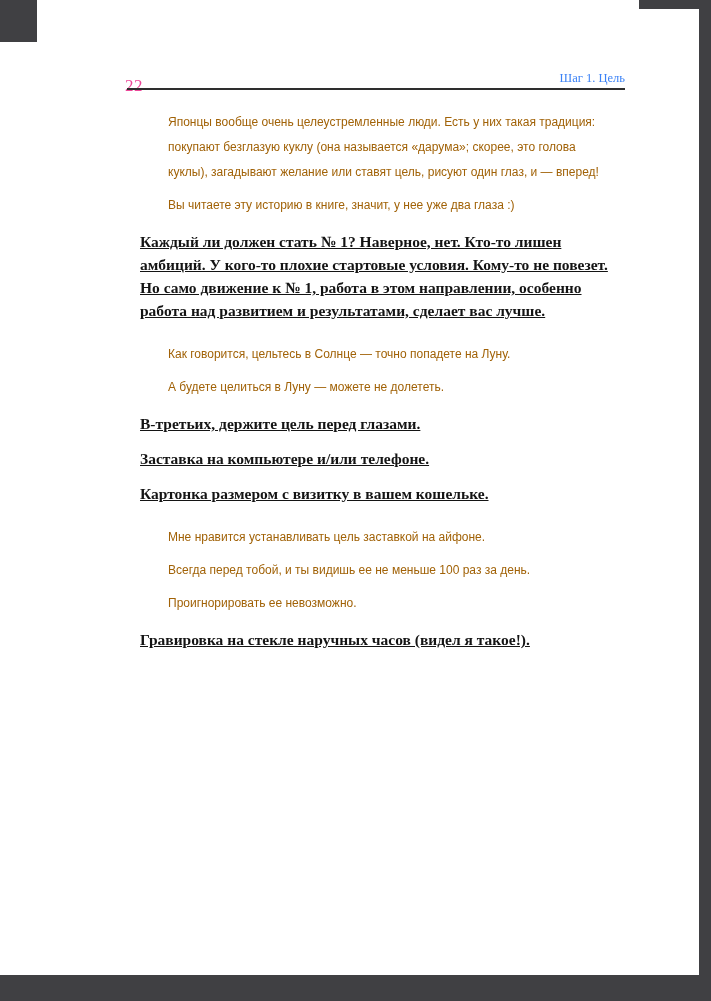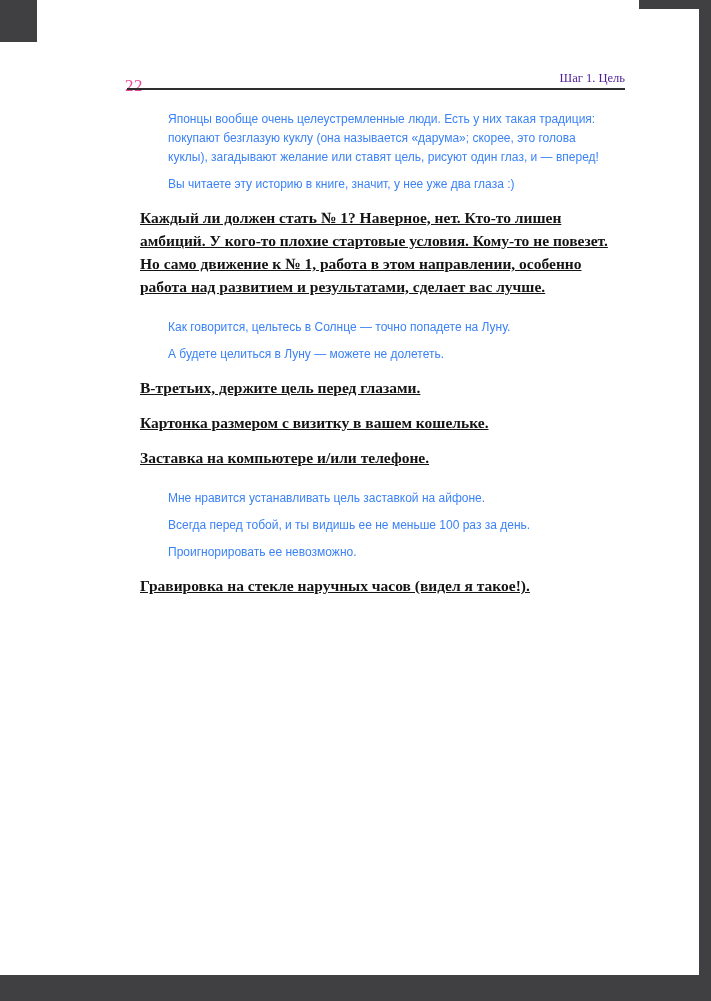--- a/index.html
+++ b/index.html
@@ -40,36 +40,36 @@
     top: 88px;
     width: 498px;
     height: 2px;
     background: #2e2e2e;
   }
   .running-head {
     position: absolute;
     right: 86px;
     top: 71px;
     font-size: 12.5px;
-    color: #4c1d95;
+    color: #3b82f6;
   }
 
   
   .content {
     position: absolute;
     left: 140px;
     top: 110px;
     width: 472px;
   }
   .content p { margin: 0; }
   p.quote {
     font-family: "Liberation Sans", "DejaVu Sans", sans-serif;
     font-size: 12px;
-    line-height: 19px;
-    color: #3b82f6;
+    line-height: 25px;
+    color: #a16207;
     margin: 0 8px 8px 28px;
   }
   p.quote.group-start { margin-top: 20px; }
   p.body {
     font-size: 15.5px;
     font-weight: bold;
     line-height: 23px;
     color: #141414;
     margin: 12px 0 8px 0;
     text-decoration: underline;
@@ -89,21 +89,21 @@
   <div class="header-rule"></div>
   <span class="running-head">Шаг 1. Цель</span>
 
   <main class="content">
     <p class="quote">Японцы вообще очень целеустремленные люди. Есть у них такая традиция: покупают безглазую куклу (она называется «дарума»; скорее, это голова куклы), загадывают желание или ставят цель, рисуют один глаз, и — вперед!</p>
     <p class="quote">Вы читаете эту историю в книге, значит, у нее уже два глаза :)</p>
     <p class="body">Каждый ли должен стать № 1? Наверное, нет. Кто-то лишен амбиций. У кого-то плохие стартовые условия. Кому-то не повезет. Но само движение к № 1, работа в этом направлении, особенно работа над развитием и результатами, сделает вас лучше.</p>
     <p class="quote group-start">Как говорится, цельтесь в Солнце — точно попадете на Луну.</p>
     <p class="quote">А будете целиться в Луну — можете не долететь.</p>
     <p class="body">В-третьих, держите цель перед глазами.</p>
+    <p class="body">Заставка на компьютере и/или телефоне.</p>
     <p class="body">Картонка размером с визитку в вашем кошельке.</p>
-    <p class="body">Заставка на компьютере и/или телефоне.</p>
     <p class="quote group-start">Мне нравится устанавливать цель заставкой на айфоне.</p>
     <p class="quote">Всегда перед тобой, и ты видишь ее не меньше 100 раз за день.</p>
     <p class="quote">Проигнорировать ее невозможно.</p>
     <p class="body">Гравировка на стекле наручных часов (видел я такое!).</p>
   </main>
 
 </div>
 
 </body></html>

